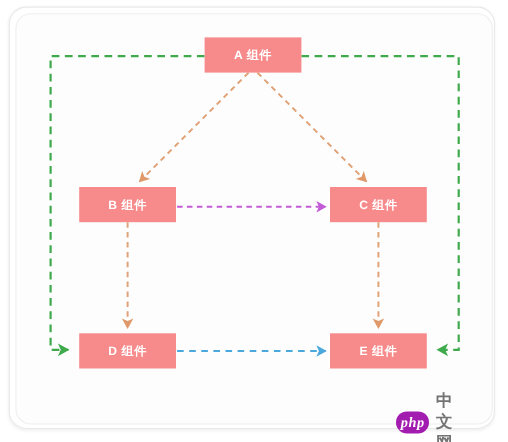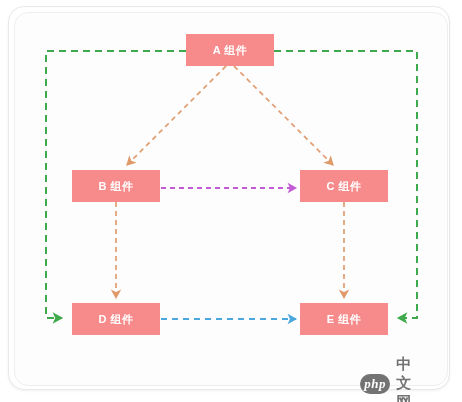--- a/index.html
+++ b/index.html
@@ -59,21 +59,21 @@
     left: 360px;
     top: 355px;
     display: flex;
     align-items: center;
     gap: 6px;
   }
   .logo-badge {
     width: 46px;
     height: 20px;
     border-radius: 10px;
-    background: #737373;
+    background: #a21caf;
     display: flex;
     align-items: center;
     justify-content: center;
   }
   .logo-badge span {
     font-family: "Liberation Serif", "DejaVu Serif", serif;
     font-style: italic;
     font-weight: bold;
     font-size: 13px;
     color: #ffffff;

